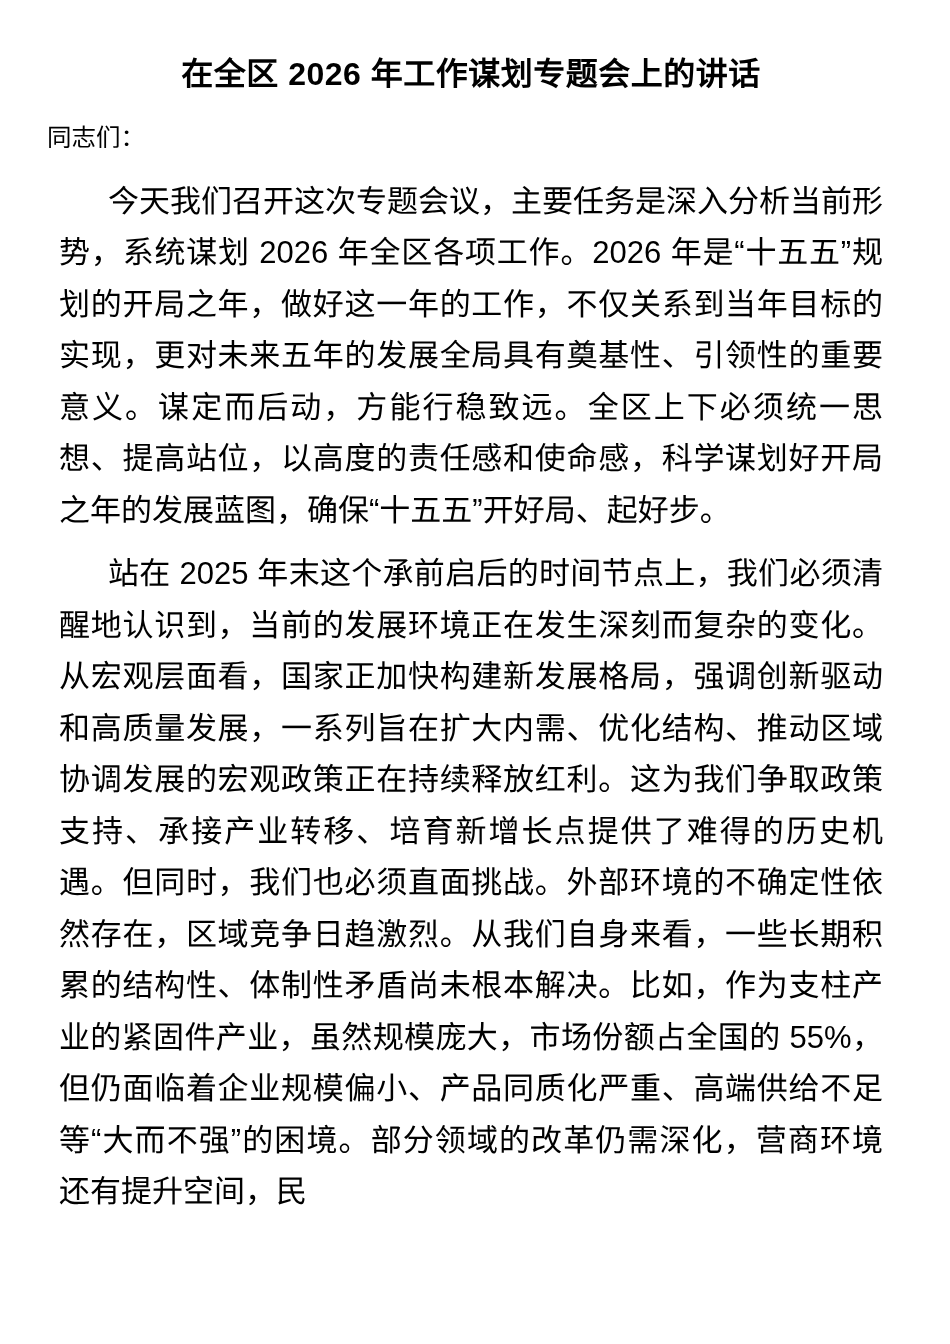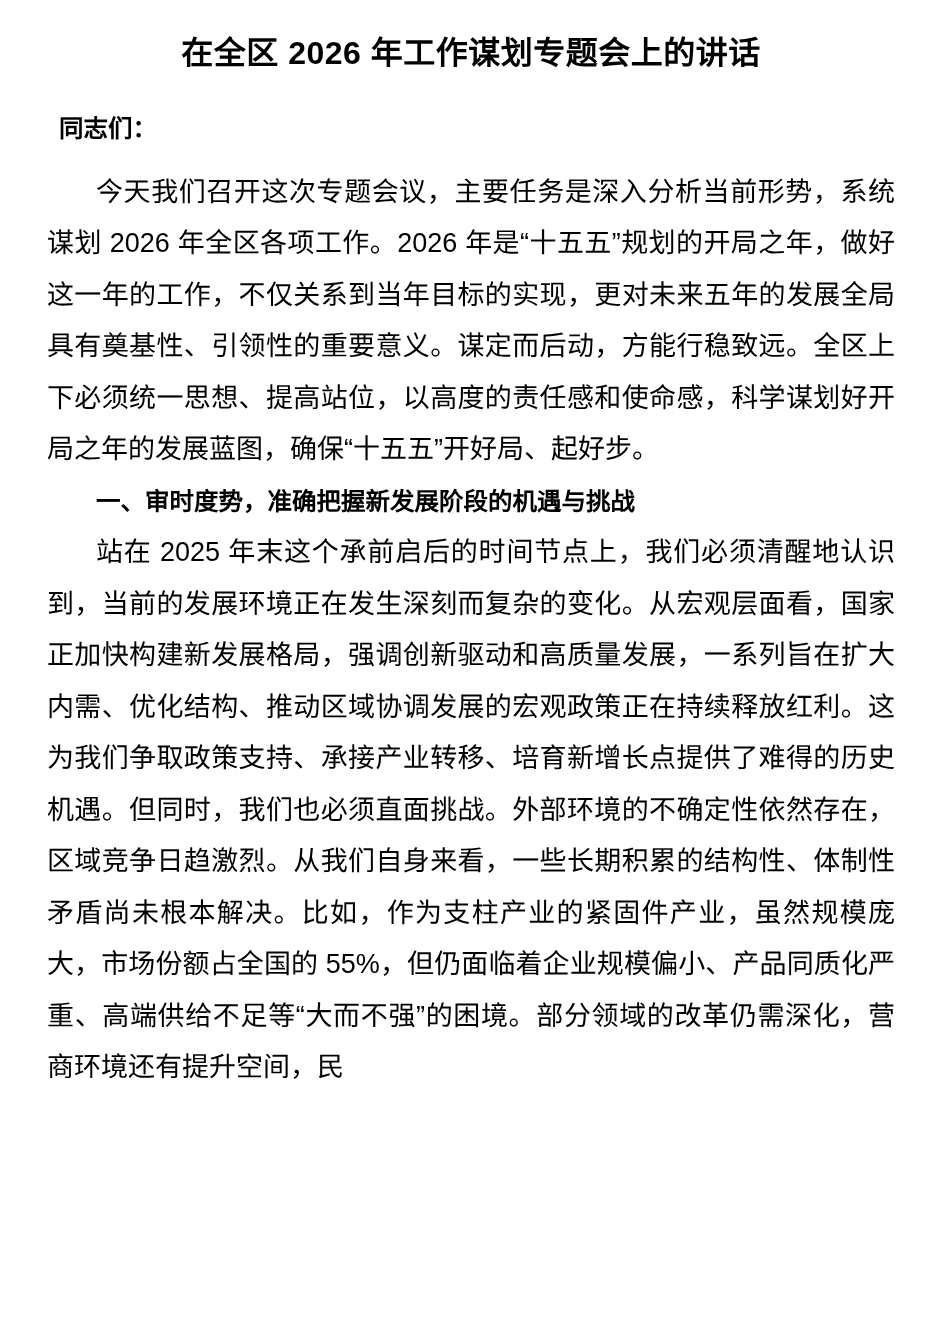--- a/index.html
+++ b/index.html
@@ -17,42 +17,42 @@
     overflow: hidden;
     box-sizing: border-box;
     padding: 0 55px 0 47px;
     font-family: "Liberation Sans", "DejaVu Sans", sans-serif;
     color: #000000;
     -webkit-font-smoothing: antialiased;
   }
 
   .doc-title {
     margin: 0;
-    padding-top: 30px;
+    padding-top: 51px;
     text-align: center;
     font-size: 32px;
     font-weight: bold;
     line-height: 46px;
     letter-spacing: 0.5px;
     color: #000000;
   }
 
   .salutation {
-    margin: 12px;
+    margin: 0;
     padding-top: 15px;
     font-size: 24.5px;
     line-height: 51.5px;
-    font-weight: bold;
+    font-weight: normal;
     text-align: justify;
     text-justify: inter-ideograph;
   }
 
   .body-para {
-    margin: 0;
-    font-size: 27px;
+    margin: 12px;
+    font-size: 31px;
     line-height: 51.5px;
     font-weight: normal;
     text-indent: 49px;
     text-align: justify;
     text-justify: inter-ideograph;
     word-break: break-all;
   }
 
   .section-heading {
     margin: 0;
@@ -68,19 +68,18 @@
 
 <div class="page">
 
   <h1 class="doc-title">在全区 2026 年工作谋划专题会上的讲话</h1>
 
   <p class="salutation">同志们：</p>
 
   <div>
     <p class="body-para">今天我们召开这次专题会议，主要任务是深入分析当前形势，系统谋划 2026 年全区各项工作。2026 年是“十五五”规划的开局之年，做好这一年的工作，不仅关系到当年目标的实现，更对未来五年的发展全局具有奠基性、引领性的重要意义。谋定而后动，方能行稳致远。全区上下必须统一思想、提高站位，以高度的责任感和使命感，科学谋划好开局之年的发展蓝图，确保“十五五”开好局、起好步。</p>
 
-    <p class="section-heading">一、审时度势，准确把握新发展阶段的机遇与挑战</p>
 
 
     <p class="body-para">站在 2025 年末这个承前启后的时间节点上，我们必须清醒地认识到，当前的发展环境正在发生深刻而复杂的变化。从宏观层面看，国家正加快构建新发展格局，强调创新驱动和高质量发展，一系列旨在扩大内需、优化结构、推动区域协调发展的宏观政策正在持续释放红利。这为我们争取政策支持、承接产业转移、培育新增长点提供了难得的历史机遇。但同时，我们也必须直面挑战。外部环境的不确定性依然存在，区域竞争日趋激烈。从我们自身来看，一些长期积累的结构性、体制性矛盾尚未根本解决。比如，作为支柱产业的紧固件产业，虽然规模庞大，市场份额占全国的 55%，但仍面临着企业规模偏小、产品同质化严重、高端供给不足等“大而不强”的困境。部分领域的改革仍需深化，营商环境还有提升空间，民</p>
   </div>
 
 </div>
 
 </body></html>

